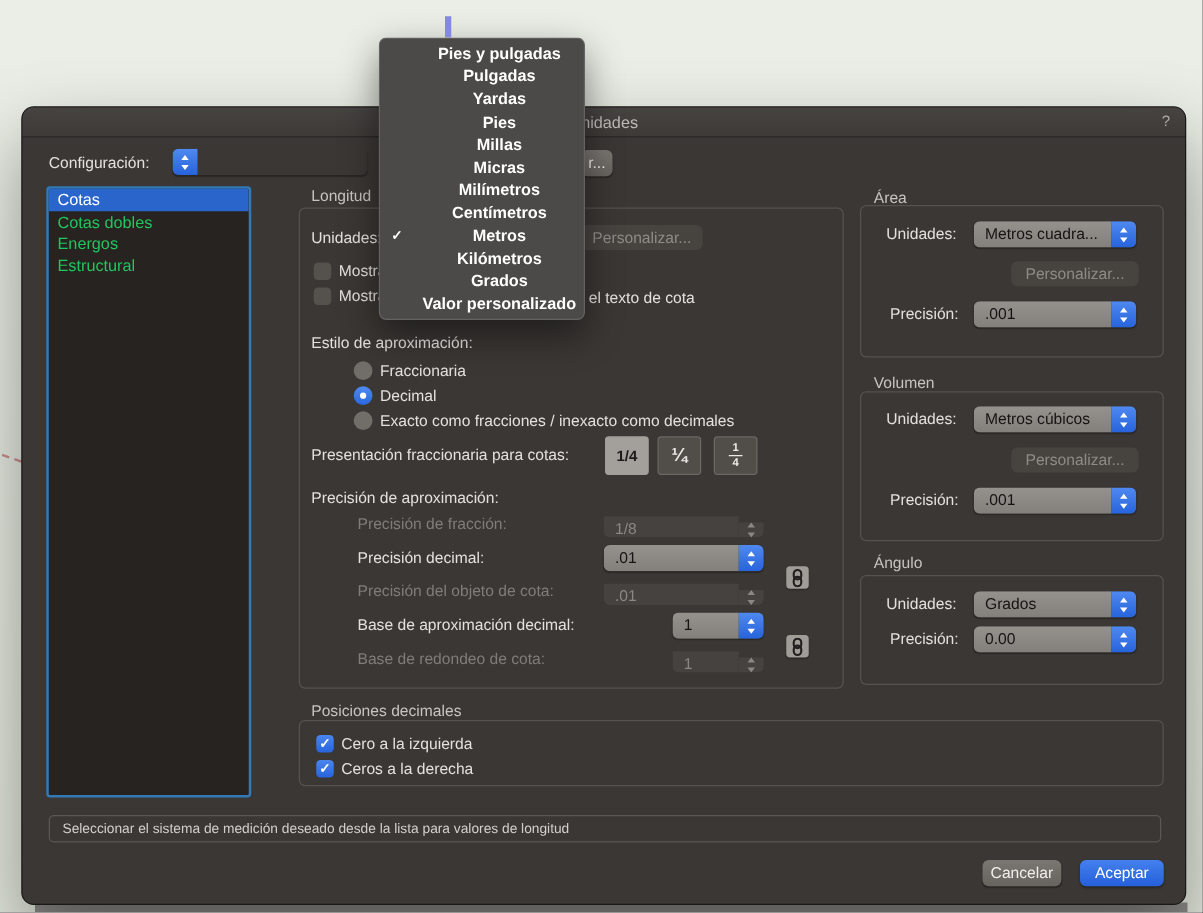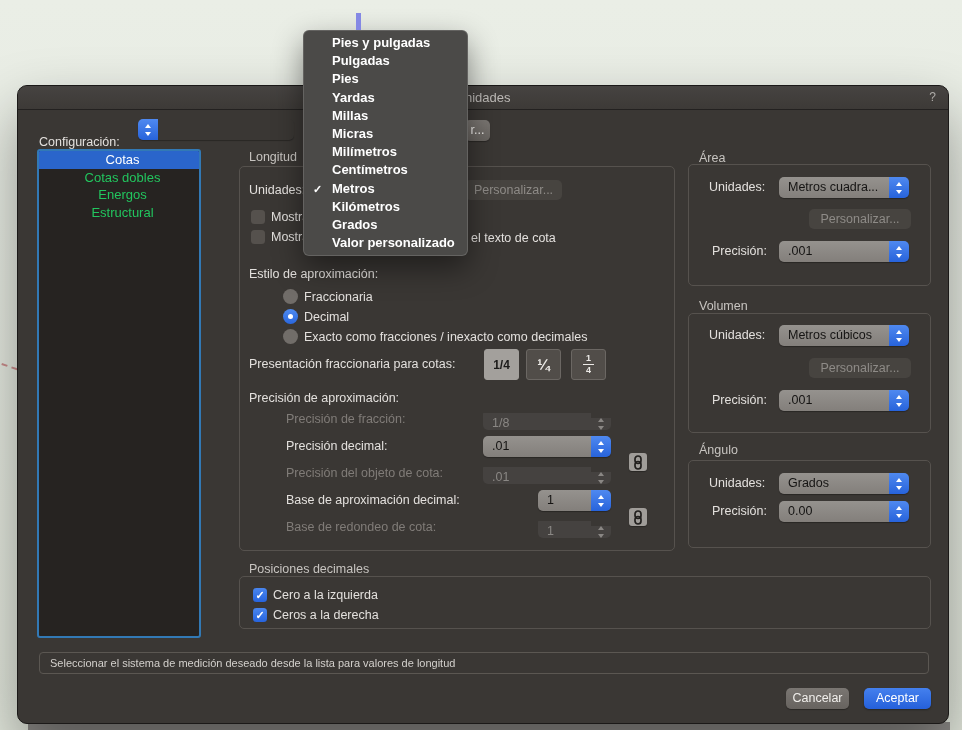--- a/index.html
+++ b/index.html
@@ -41,21 +41,21 @@
   .popup.disabled .chev.up{border-bottom-color:#8a8784;}
   .popup.disabled .chev.dn{border-top-color:#8a8784;}
   
   .btn{position:absolute;border-radius:5px;font-size:12.5px;text-align:center;
     color:#f1efec;line-height:21px;height:21px;cursor:default;}
   .btn.gray{background:linear-gradient(#7a7672,#67635f);box-shadow:0 1px 1px rgba(0,0,0,.3);}
   .btn.blue{background:linear-gradient(#4480ee,#2560da);color:#fff;box-shadow:0 1px 2px rgba(0,0,0,.35);}
   .btn.disabled{background:#474440;color:#8e8b87;box-shadow:none;line-height:20px;height:20px;}
   
   .list{position:absolute;left:19px;top:63px;width:160px;height:485px;background:#262321;
-    border:2.5px solid #3279b5;border-radius:3px;overflow:hidden;text-align:center;}
+    border:2.5px solid #3279b5;border-radius:3px;overflow:hidden;}
   .list-item{height:17.5px;line-height:17.5px;font-size:13px;color:#22c55e;padding-left:7px;}
   .list-item.sel{background:#2a65cb;color:#fff;}
   
   .check{position:absolute;width:14px;height:14px;border-radius:3.5px;text-align:center;
     font-size:11px;font-weight:bold;line-height:14px;color:#fff;}
   .check.on{background:linear-gradient(#4a86ee,#2764de);}
   .check.dis{background:#55514d;}
   .radio{position:absolute;width:15px;height:15px;border-radius:50%;}
   .radio.off{background:#716d69;}
   .radio.on{background:linear-gradient(#4f8bf0,#2a67de);}
@@ -71,41 +71,41 @@
   
   .chain{position:absolute;width:18px;height:18px;background:#a09d99;border-radius:3px;
     display:flex;align-items:center;justify-content:center;box-shadow:0 1px 1px rgba(0,0,0,.3);}
   
   .status{position:absolute;left:21px;top:566px;width:888px;height:20px;border:1px solid #5b5752;
     border-radius:4px;}
   .status span{position:absolute;left:10px;top:4px;font-size:11px;color:#d3d0cc;white-space:nowrap;}
   
   .menu{position:absolute;left:303px;top:30px;width:163px;z-index:30;background:#4b4a48;
     border:1px solid rgba(255,255,255,.14);border-radius:6px;padding:3px 0;
-    box-shadow:0 12px 30px rgba(0,0,0,.45);}
+    box-shadow:0 12px 30px rgba(0,0,0,.45);text-align:center;}
   .menu-item{position:relative;height:18.2px;line-height:18.2px;padding-left:28px;
     font-size:13px;font-weight:bold;color:#fff;white-space:nowrap;}
   .menu-item .chk{position:absolute;left:9px;font-size:11px;}
 </style>
 </head>
 <body>
 
 <div id="screen">
 
   <div class="red-line"></div>
   <div class="bottom-strip"></div>
 
   <div class="dialog">
 
     <div class="titlebar">
       <span class="title">Unidades</span>
       <span class="help">?</span>
     </div>
 
-    <span class="lbl" style="left:21px;top:37px;margin-top:12px;">Configuración:</span>
+    <span class="lbl" style="left:21px;top:37px;">Configuración:</span>
     <div class="popup darkpop" style="left:120px;top:33px;width:156px;">
       <span class="cap">
           <i class="chev up"></i>
           <i class="chev dn"></i>
         </span>
     </div>
     <div class="btn gray" style="left:447px;top:34px;width:25px;">
       <span>r...</span>
     </div>
 
@@ -291,22 +291,22 @@
       <span>Cancelar</span>
     </div>
     <div class="btn blue" style="left:846px;top:602px;width:67px;">
       <span>Aceptar</span>
     </div>
   </div>
 
   <div class="menu">
     <div class="menu-item"><span>Pies y pulgadas</span></div>
     <div class="menu-item"><span>Pulgadas</span></div>
+    <div class="menu-item"><span>Yardas</span></div>
     <div class="menu-item"><span>Pies</span></div>
-    <div class="menu-item"><span>Yardas</span></div>
     <div class="menu-item"><span>Millas</span></div>
     <div class="menu-item"><span>Micras</span></div>
     <div class="menu-item"><span>Milímetros</span></div>
     <div class="menu-item"><span>Centímetros</span></div>
     <div class="menu-item">
       <span class="chk">✓</span>
       <span>Metros</span>
     </div>
     <div class="menu-item"><span>Kilómetros</span></div>
     <div class="menu-item"><span>Grados</span></div>

